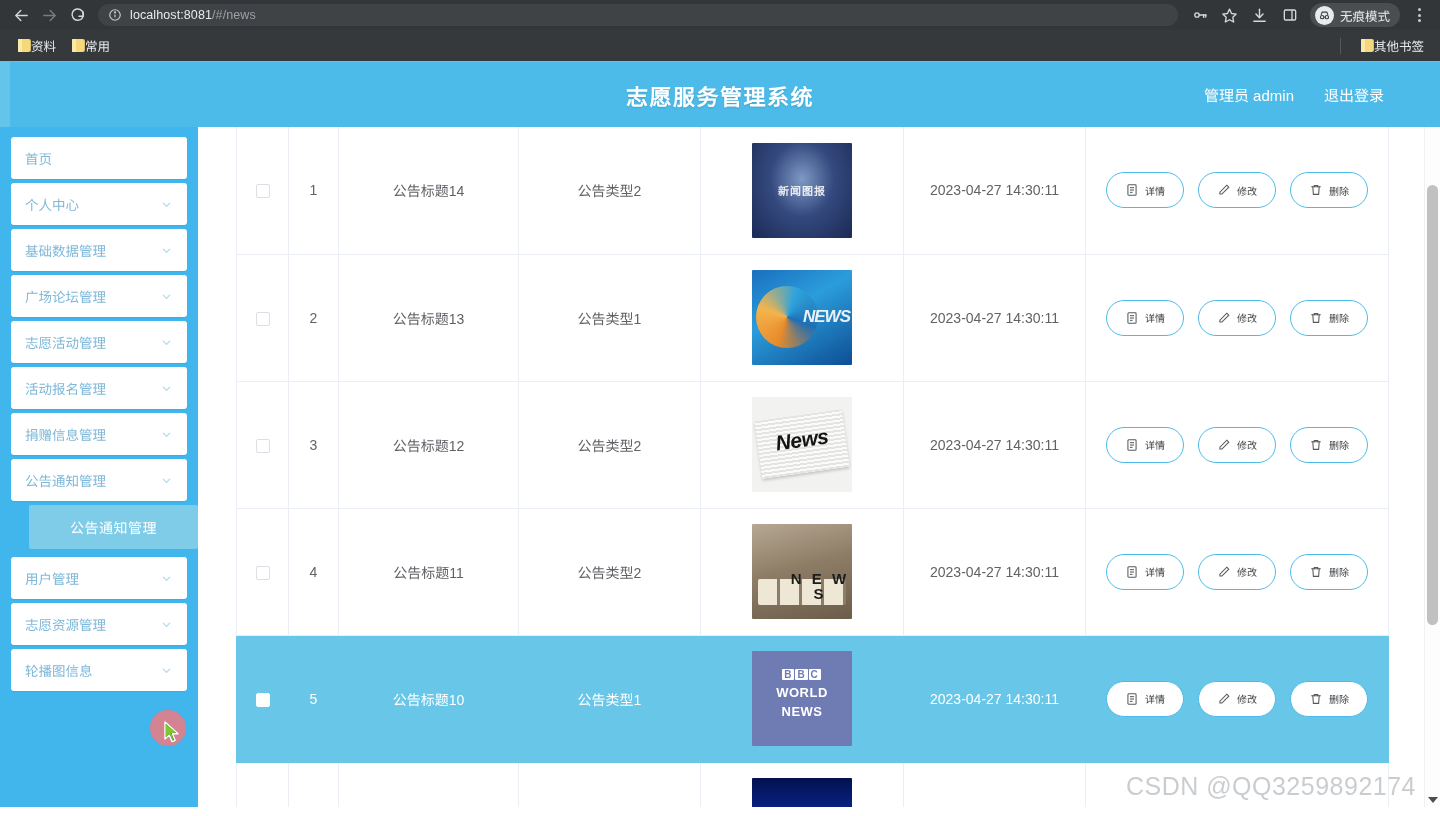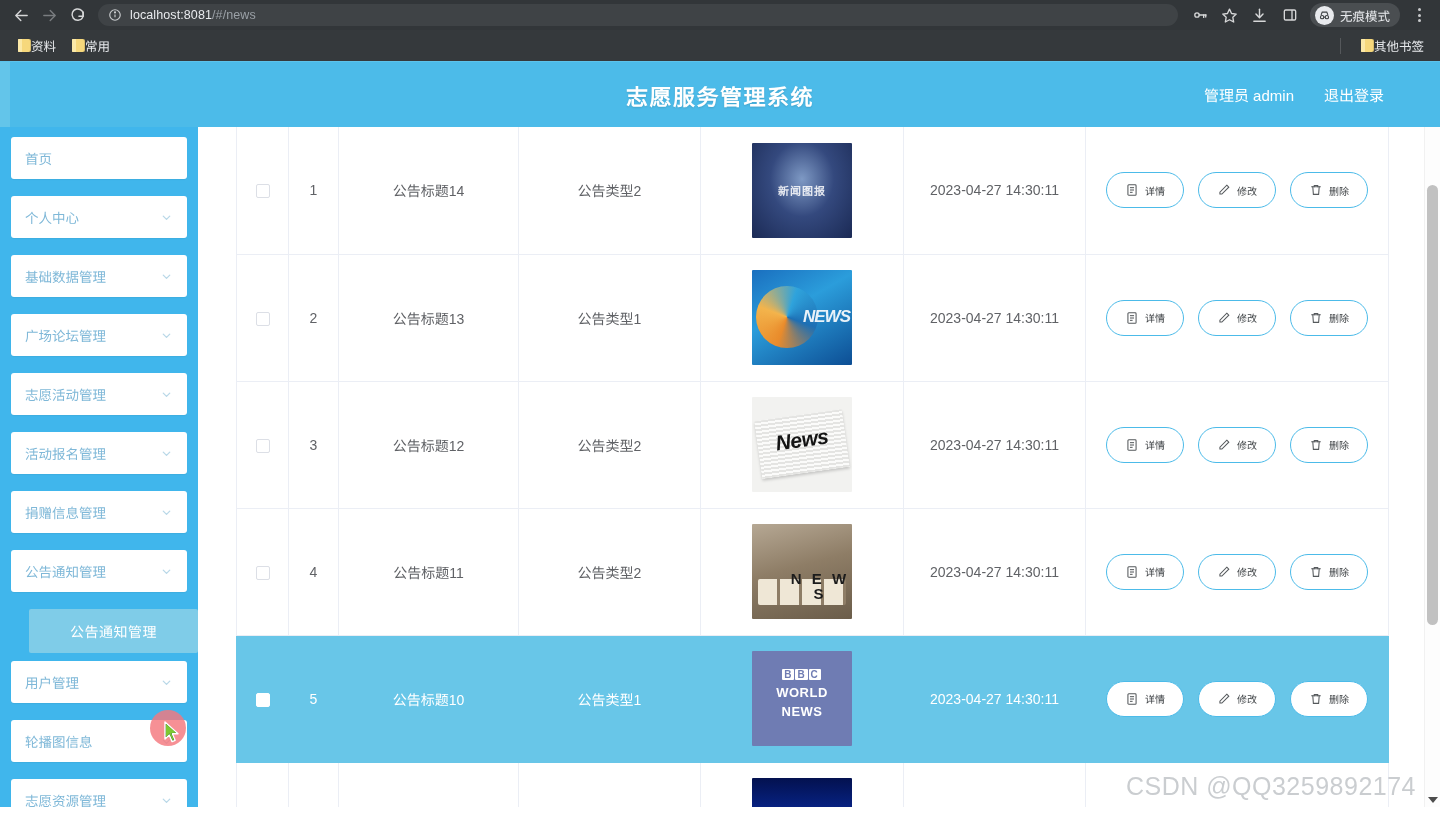--- a/index.html
+++ b/index.html
@@ -196,21 +196,21 @@
     flex: 0 0 198px;
     background: #40b6ec;
     padding: 10px 11px 0 11px;
     overflow: hidden;
     position: relative;
   }
   .menu-item {
     height: 42px;
     background: #ffffff;
     border-radius: 3px;
-    margin-bottom: 17px;
+    margin-bottom: 4px;
     display: flex;
     align-items: center;
     padding: 0 14px;
     font-size: 13.5px;
     color: #7fb8d8;
     position: relative;
     box-shadow: 0 1px 1px rgba(0,0,0,.05);
   }
   .menu-item .m-label { flex: 1 1 auto; white-space: nowrap; }
   .chev {
@@ -608,29 +608,29 @@
       </div>
       <div class="menu-item">
         <span class="m-label">用户管理</span>
         <span class="chev">
             <svg width="13" height="13" viewBox="0 0 24 24" fill="none" stroke="currentColor" stroke-width="2.4" stroke-linecap="round" stroke-linejoin="round">
               <polyline points="6 9.5 12 15.5 18 9.5"></polyline>
             </svg>
           </span>
       </div>
       <div class="menu-item">
-        <span class="m-label">轮播图信息</span>
+        <span class="m-label">志愿资源管理</span>
         <span class="chev">
             <svg width="13" height="13" viewBox="0 0 24 24" fill="none" stroke="currentColor" stroke-width="2.4" stroke-linecap="round" stroke-linejoin="round">
               <polyline points="6 9.5 12 15.5 18 9.5"></polyline>
             </svg>
           </span>
       </div>
       <div class="menu-item">
-        <span class="m-label">志愿资源管理</span>
+        <span class="m-label">轮播图信息</span>
         <span class="chev">
             <svg width="13" height="13" viewBox="0 0 24 24" fill="none" stroke="currentColor" stroke-width="2.4" stroke-linecap="round" stroke-linejoin="round">
               <polyline points="6 9.5 12 15.5 18 9.5"></polyline>
             </svg>
           </span>
       </div>
     </nav>
 
     <main class="main">
       <div class="table-wrap">

